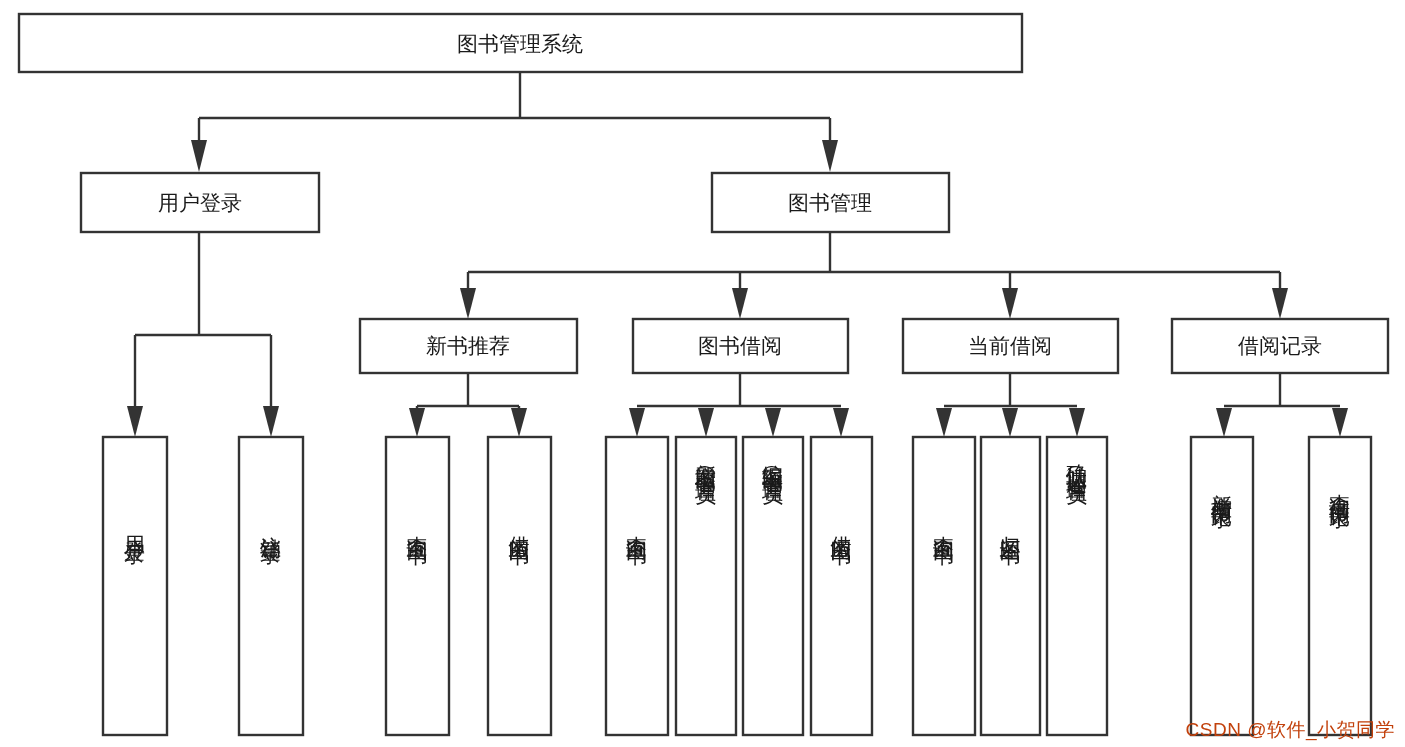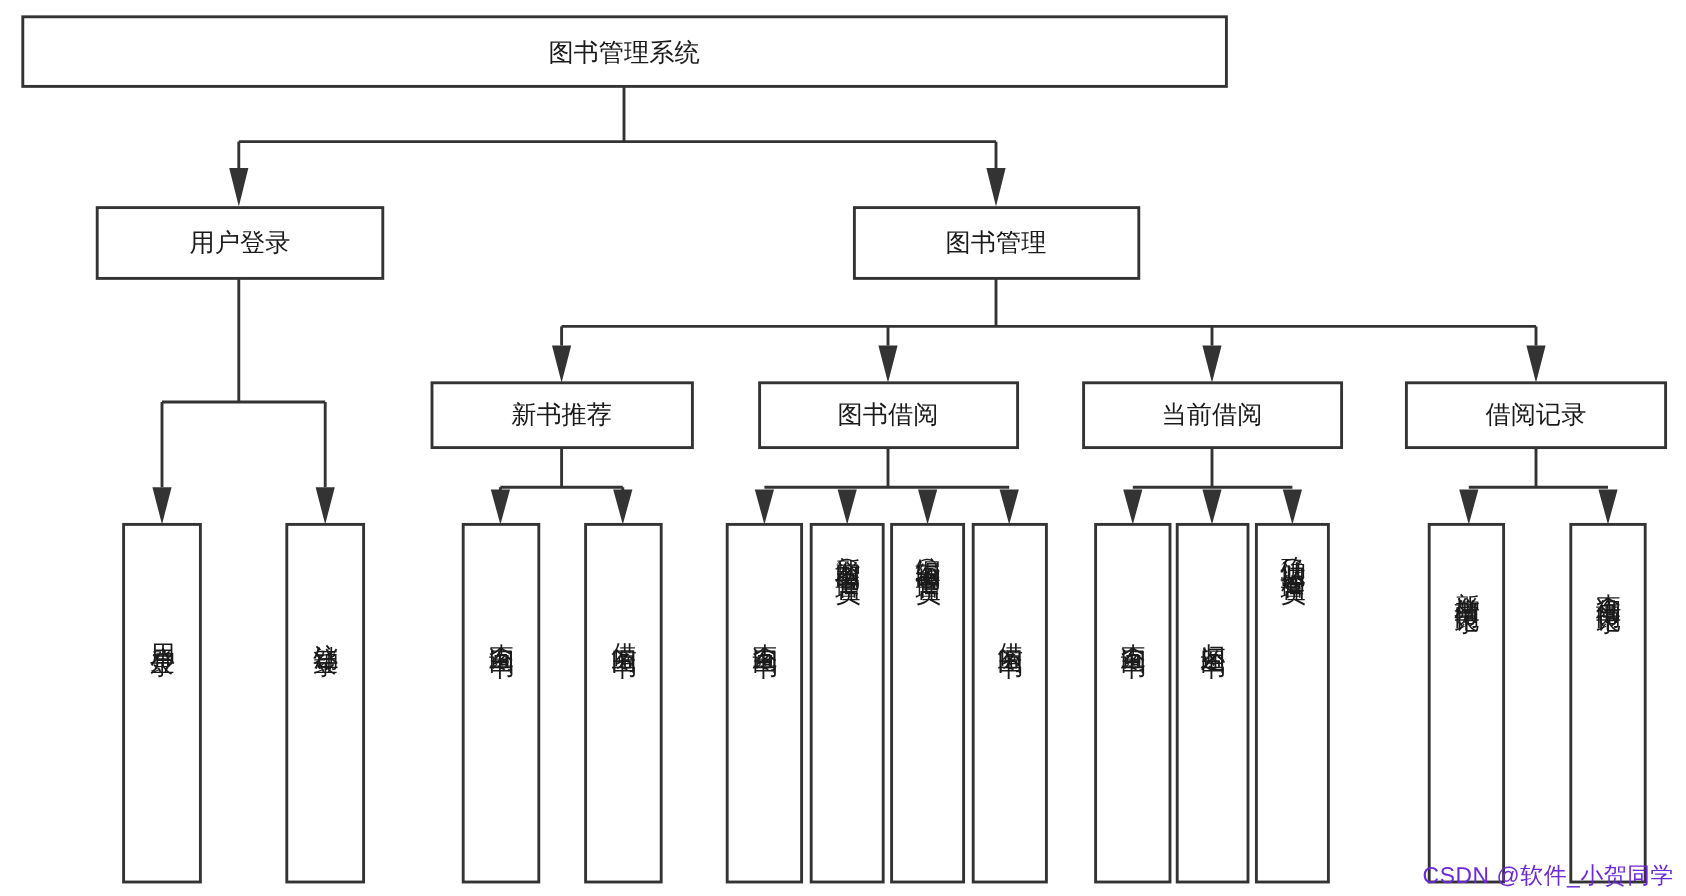--- a/index.html
+++ b/index.html
@@ -64,21 +64,21 @@
     letter-spacing: 3px;
     color: #1a1a1a;
     white-space: nowrap;
   }
   .watermark {
     position: absolute;
     right: 10px;
     bottom: 4px;
     font-family: "Liberation Sans", "DejaVu Sans", sans-serif;
     font-size: 19px;
-    color: #6d28d9;
+    color: #c2410c;
     white-space: nowrap;
     letter-spacing: 0.5px;
   }
 </style>
 </head>
 <body>
 
 <div id="diagram-root">
 
   <svg class="diagram-canvas" viewBox="0 0 1405 747">

